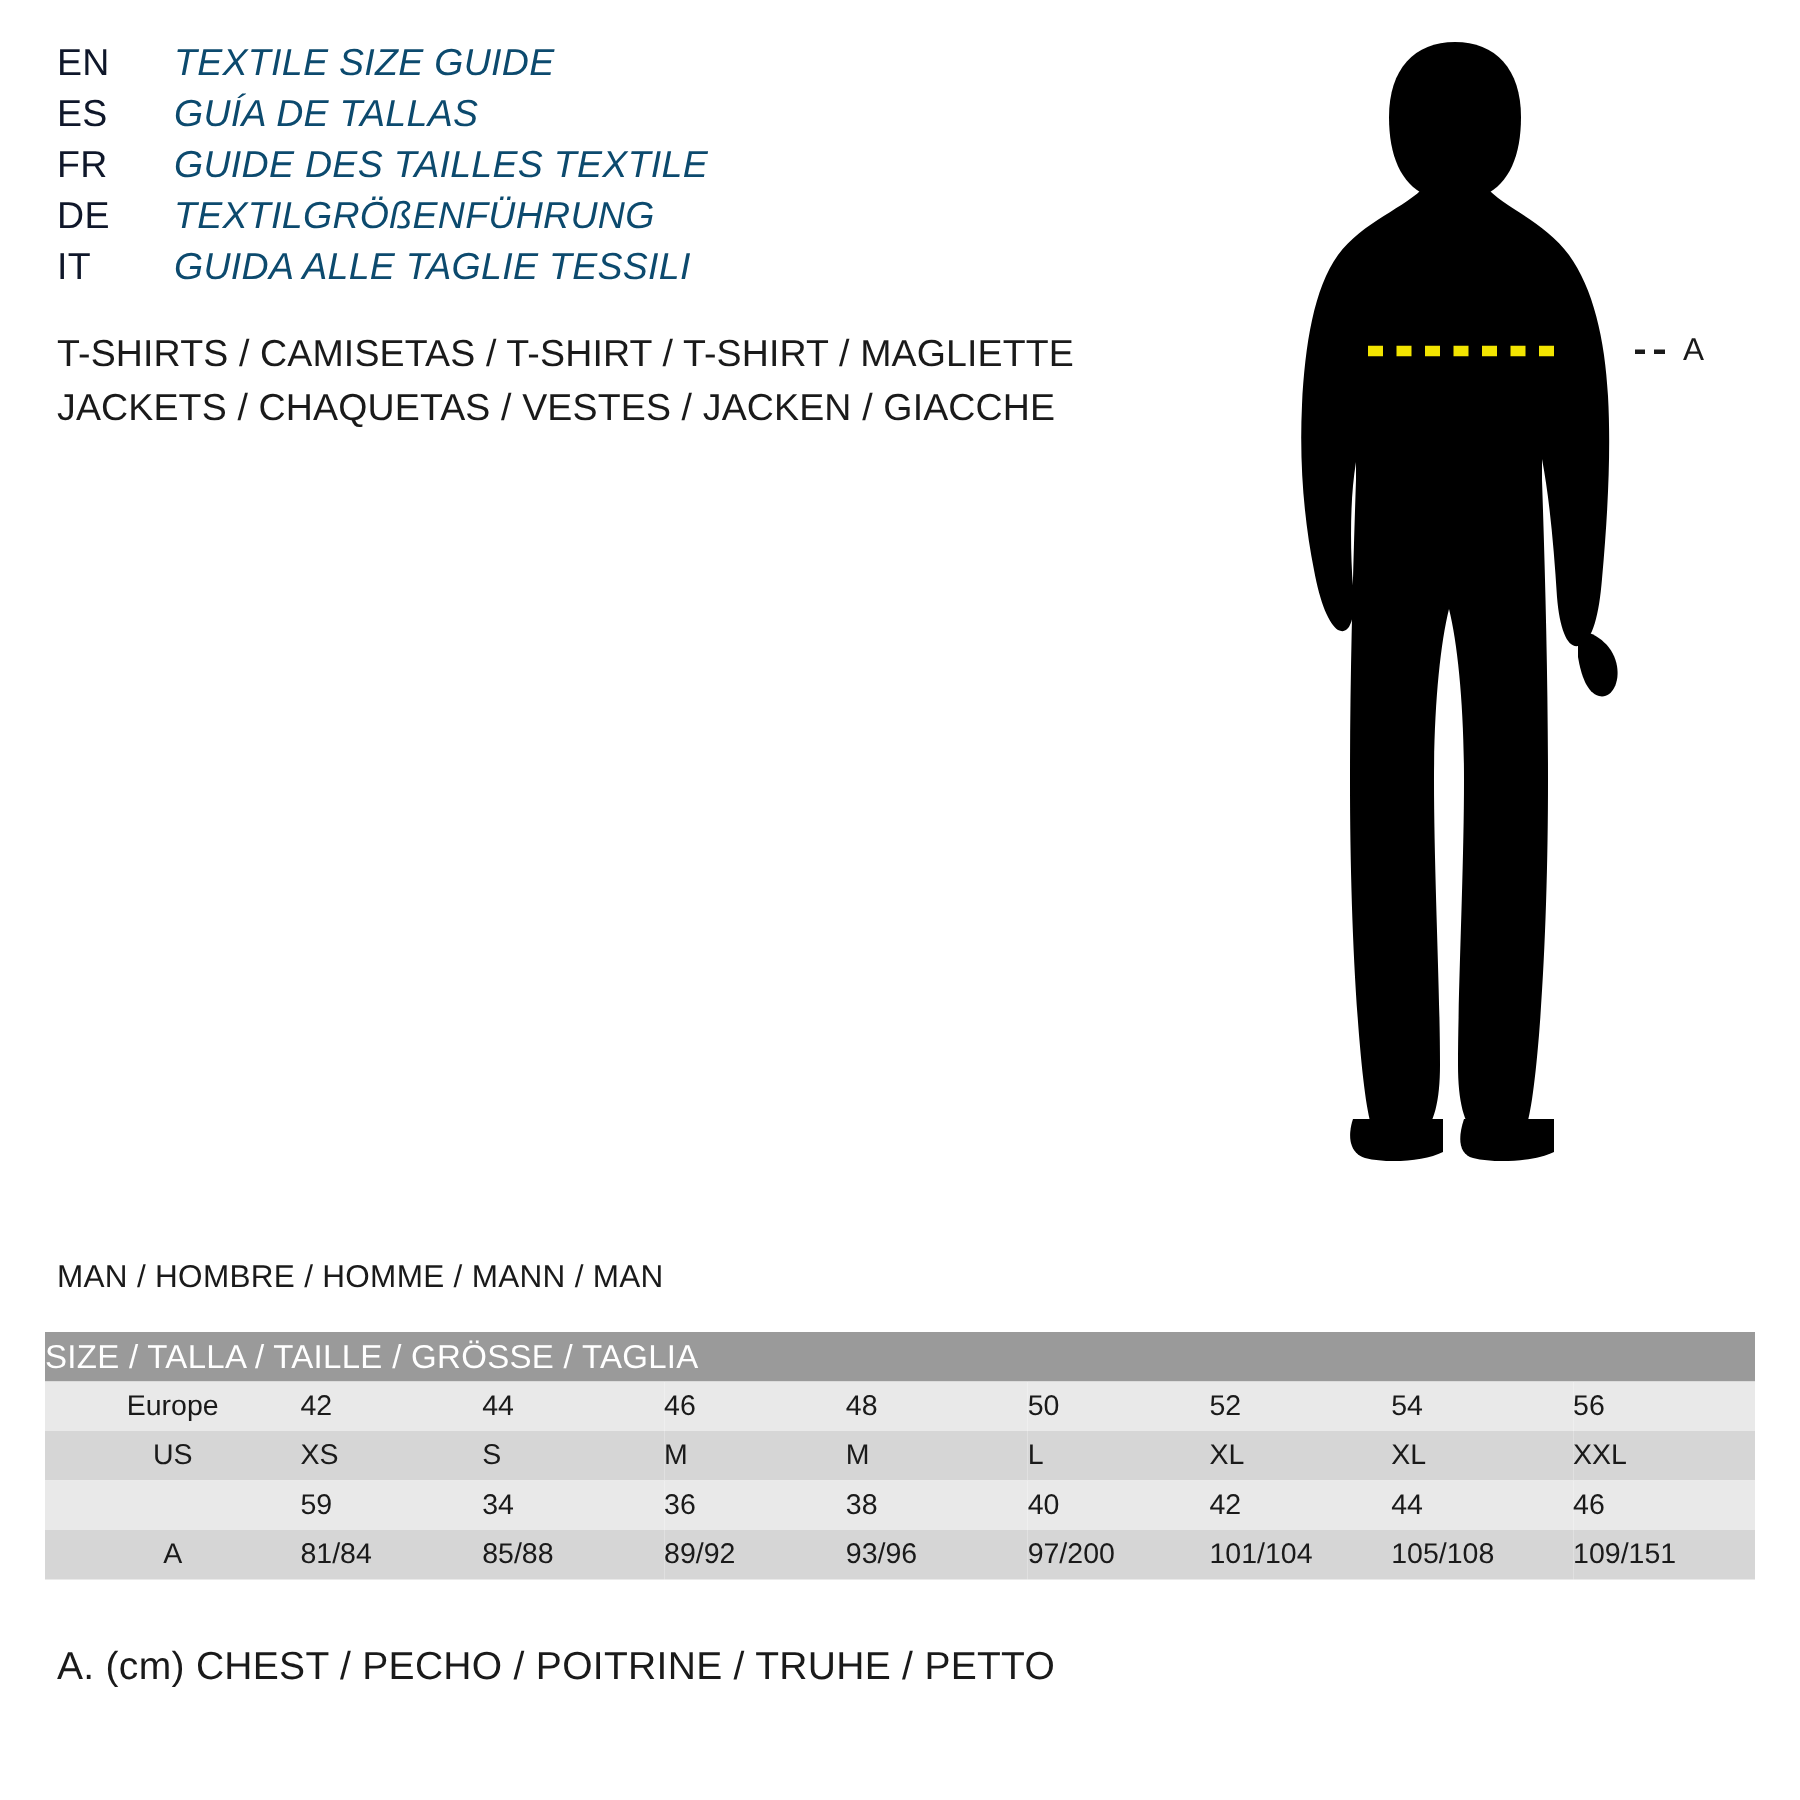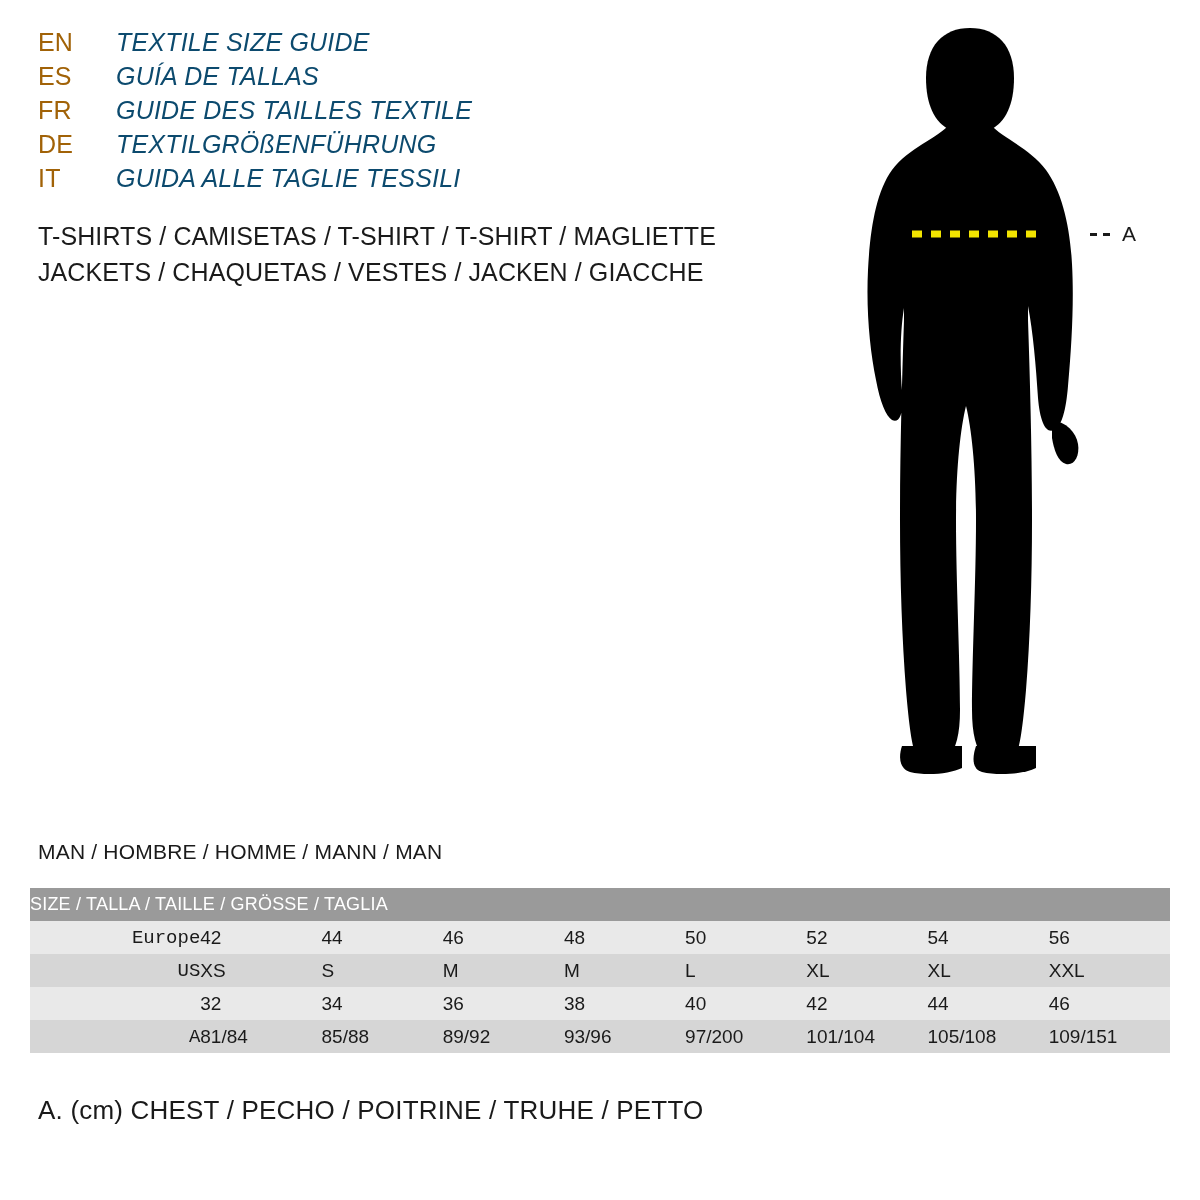--- a/index.html
+++ b/index.html
@@ -32,21 +32,21 @@
   .lang-row {
     display: flex;
     align-items: baseline;
     height: 34px;
     font-size: 25px;
     letter-spacing: 0.2px;
   }
   .lang-code {
     width: 78px;
     flex: 0 0 78px;
-    color: #a16207;
+    color: #0f172a;
   }
   .lang-text {
     color: #0c4a6e;
     font-style: italic;
   }
 
   .category-block {
     position: absolute;
     left: 38px;
     top: 218px;
@@ -106,33 +106,32 @@
     font-size: 19px;
   }
   table.size-table td {
     padding: 0;
     height: 33px;
     vertical-align: middle;
   }
   .row-head td {
     background: #9a9a9a;
     color: #ffffff;
-    font-size: 18px;
+    font-size: 22px;
     font-weight: normal;
     padding-left: 10px;
     height: 32px;
     letter-spacing: 0.2px;
   }
   .row-light td { background: #e9e9e9; }
   .row-mid td   { background: #d6d6d6; }
   .label-cell {
     padding-left: 10px;
-    text-align: right;
+    text-align: center;
     width: 170px;
-    font-family: Liberation Mono, monospace;
   }
   .val-cell {
     width: 121px;
   }
 
   .footnote {
     position: absolute;
     left: 38px;
     top: 1095px;
     font-size: 26px;
@@ -247,21 +246,21 @@
         <td class="val-cell">S</td>
         <td class="val-cell">M</td>
         <td class="val-cell">M</td>
         <td class="val-cell">L</td>
         <td class="val-cell">XL</td>
         <td class="val-cell">XL</td>
         <td class="val-cell">XXL</td>
       </tr>
       <tr class="row-light">
         <td class="label-cell"></td>
-        <td class="val-cell">32</td>
+        <td class="val-cell">59</td>
         <td class="val-cell">34</td>
         <td class="val-cell">36</td>
         <td class="val-cell">38</td>
         <td class="val-cell">40</td>
         <td class="val-cell">42</td>
         <td class="val-cell">44</td>
         <td class="val-cell">46</td>
       </tr>
       <tr class="row-mid">
         <td class="label-cell">A</td>

